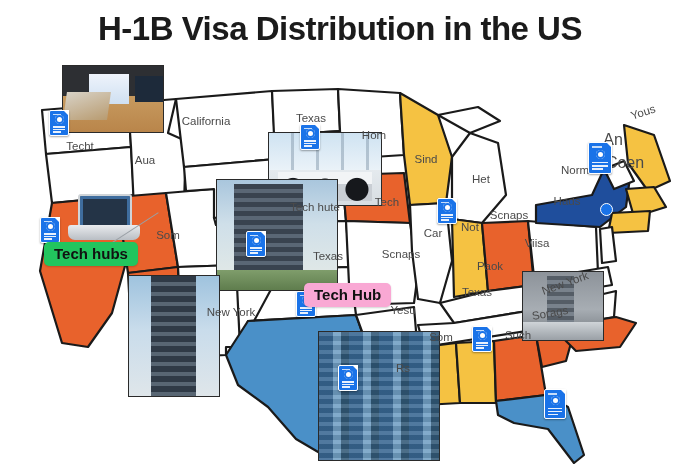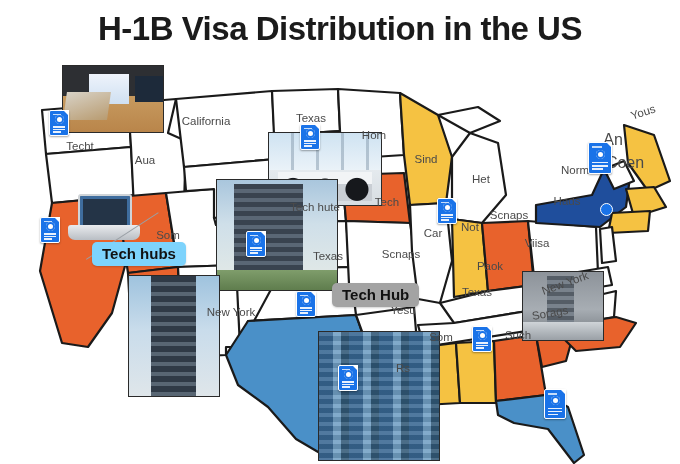--- a/index.html
+++ b/index.html
@@ -356,18 +356,18 @@
       <div class="seal"></div>
       <div class="line l1"></div>
         <div class="line l2"></div>
         <div class="line l3"></div>
         <div class="fold"></div>
     </div>
 
     <div class="dot" style="left:600px;top:148px"></div>
 
     <div class="leader" style="left:86px;top:204px;width:86px;transform:rotate(-33deg);"></div>
-    <div class="callout" style="left:44px;top:187px;background:#7dd3fc;margin-left:48px;">Tech hubs</div>
-
-    <div class="callout" style="left:332px;top:228px;background:#a3a3a3;">Tech Hub</div>
+    <div class="callout" style="left:44px;top:187px;background:#22c55e;">Tech hubs</div>
+
+    <div class="callout" style="left:304px;top:228px;background:#f9a8d4;">Tech Hub</div>
 
   </div>
 </div>
 
 </body></html>

